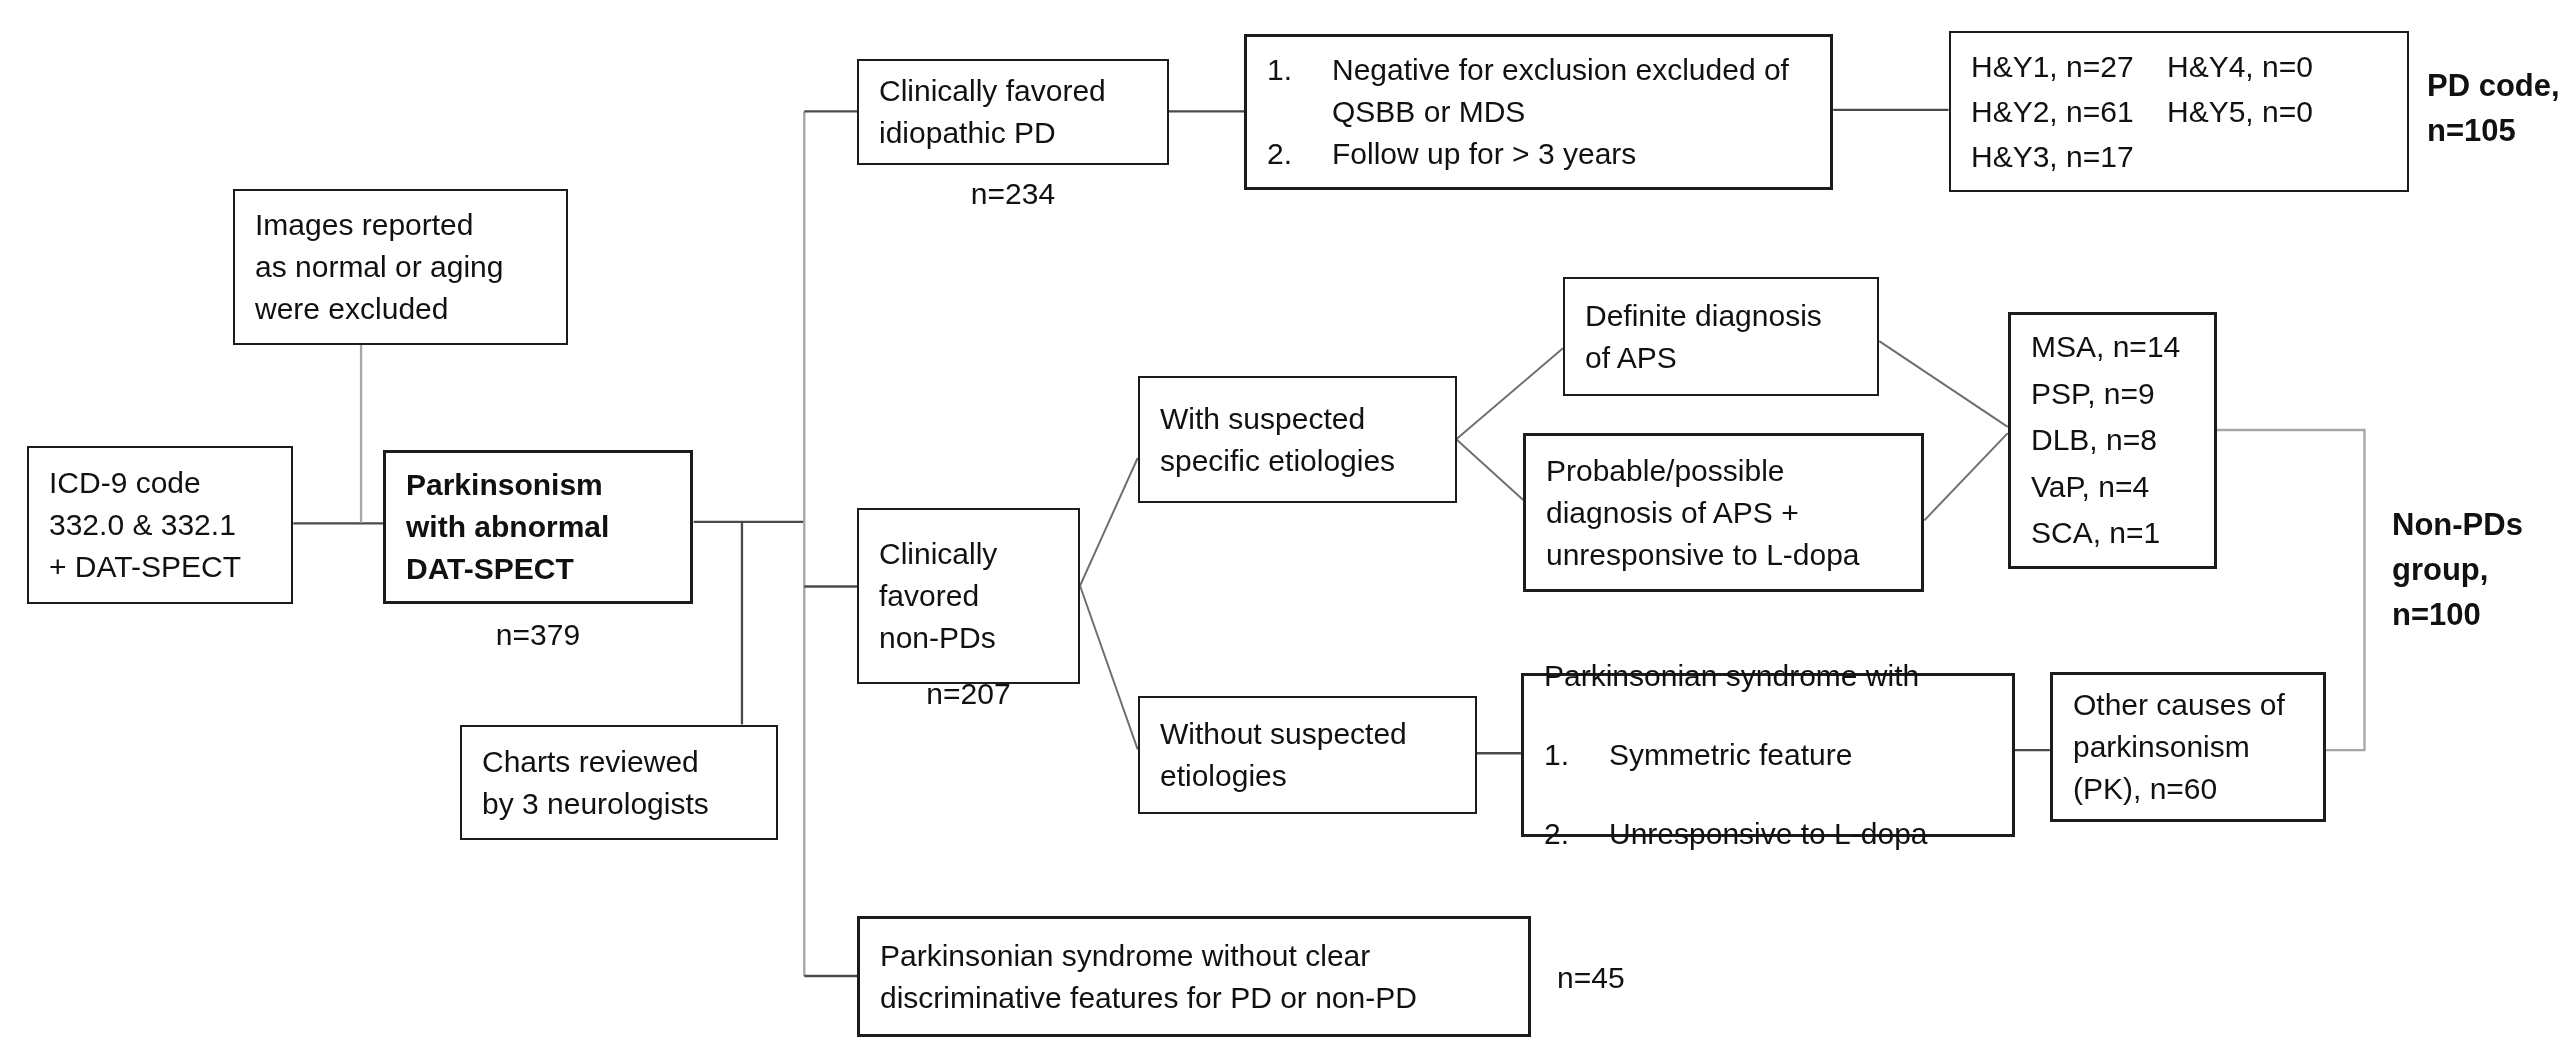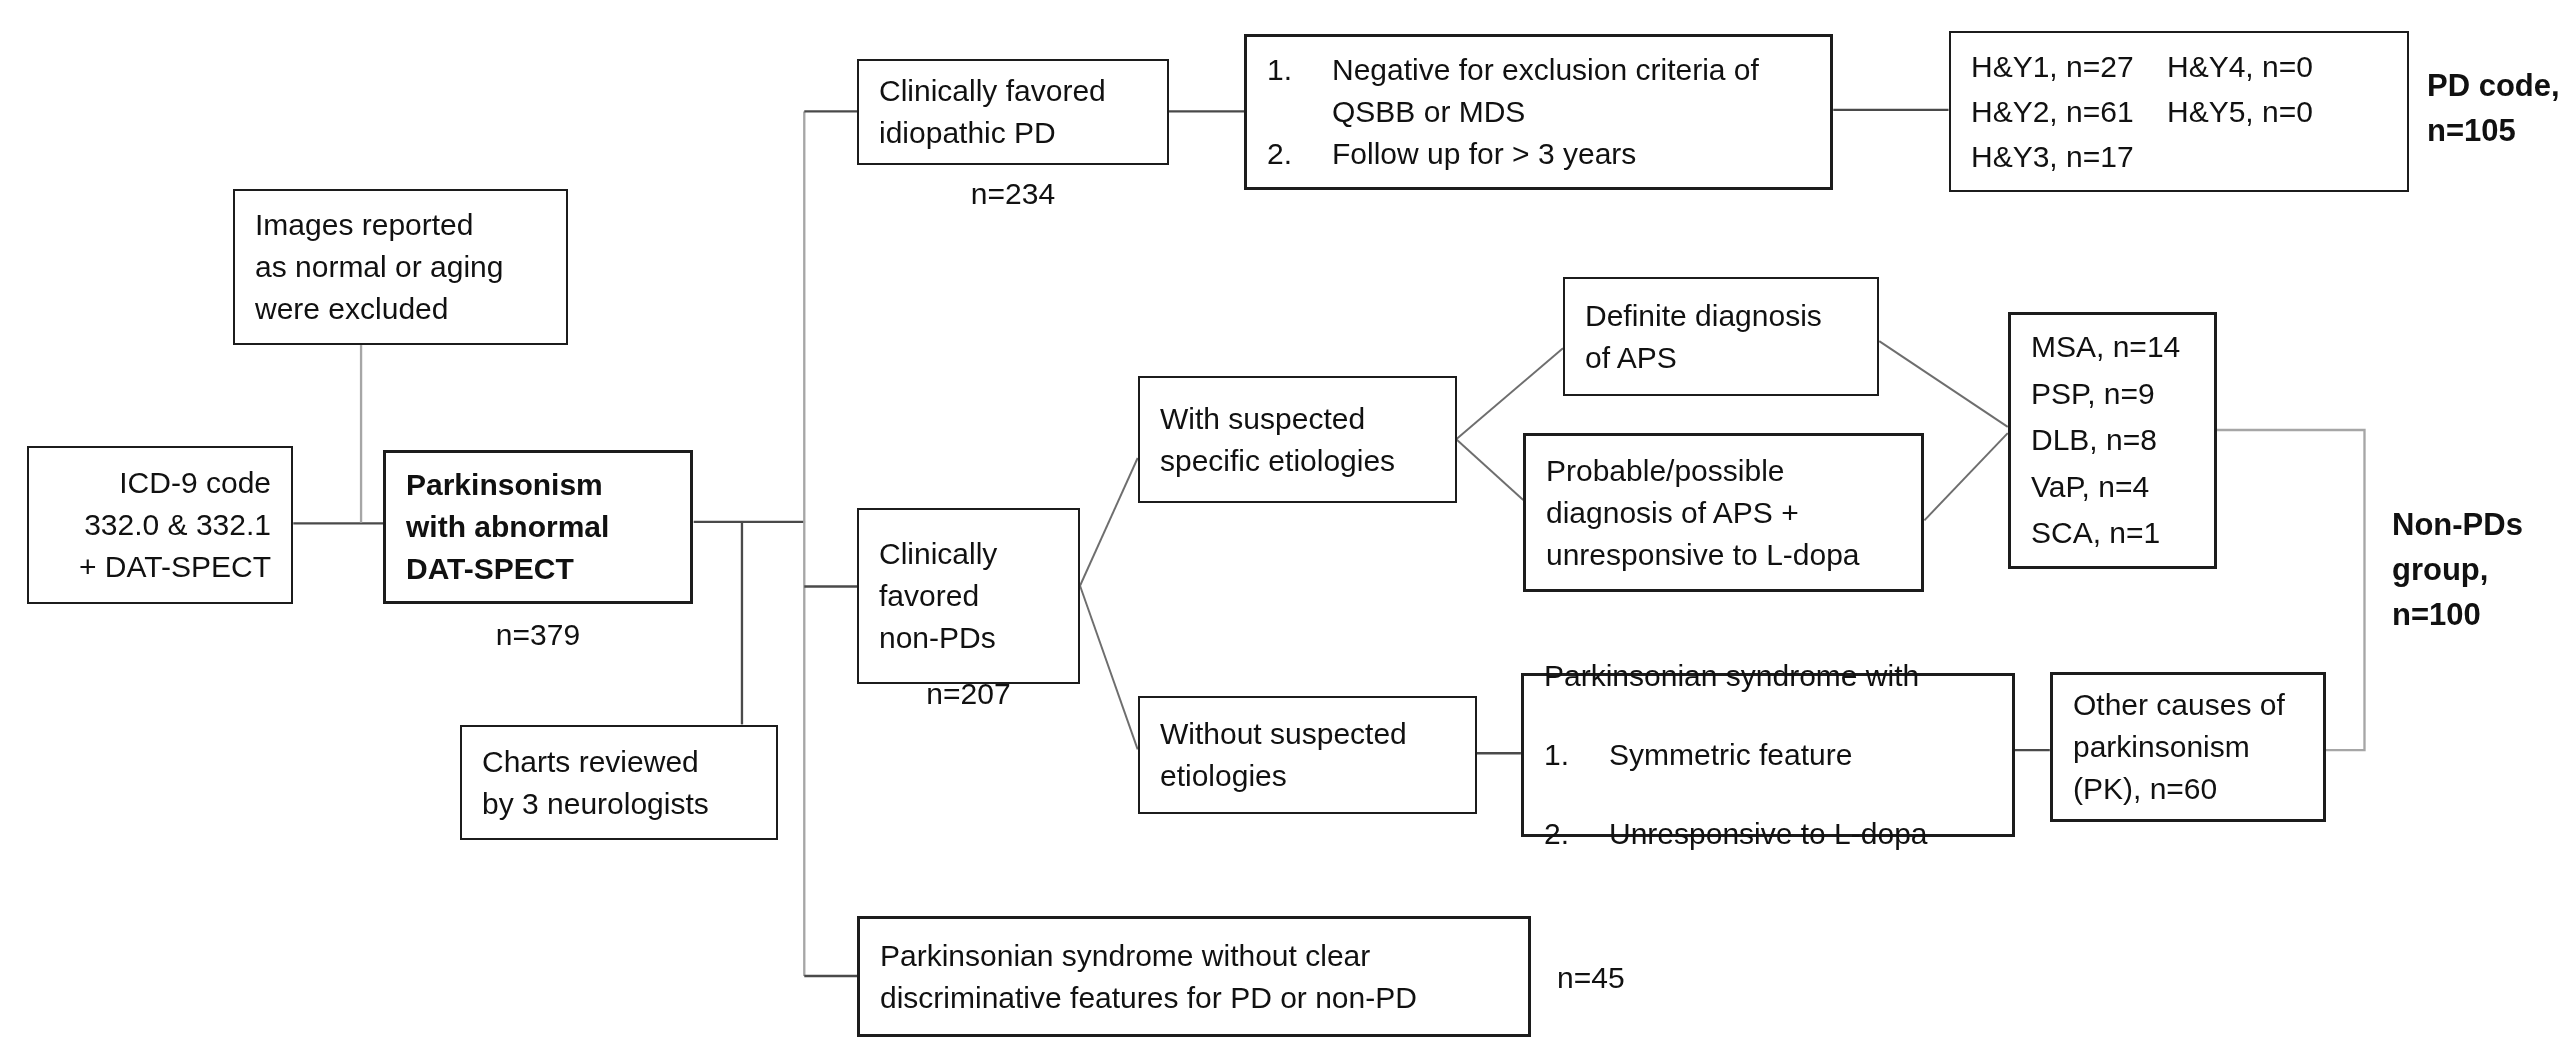--- a/index.html
+++ b/index.html
@@ -46,21 +46,21 @@
   .list-item .num { width: 65px; flex: 0 0 65px; }
   .list-item .itext { flex: 1; }
   .cols { display: flex; flex-direction: row; }
   .cols .col1 { width: 196px; flex: 0 0 196px; }
   .cols .col2 { flex: 1; }
   .hy-line { line-height: 1.5; }
   .msa-line { line-height: 1.55; }
 
   
   #images-box       { left: 193px;  top: 189px;  width: 335px; height: 156px; margin-left: 40px; }
-  #icd-box          { left: 27px;   top: 446px;  width: 266px; height: 158px; text-align: right; }
+  #icd-box          { left: 27px;   top: 446px;  width: 266px; height: 158px; }
   #parkinsonism-box { left: 383px;  top: 450px;  width: 310px; height: 154px; }
   #n379-label       { left: 383px;  top: 617px;  width: 310px; }
   #charts-box       { left: 460px;  top: 725px;  width: 318px; height: 115px; }
   #idiopathic-box   { left: 857px; top: 59px;   width: 312px; height: 106px; padding-top: 4.7px; padding-bottom: 4.7px; }
   #n234-label       { left: 857px; top: 176px;  width: 312px; }
   #criteria-box     { left: 1244px; top: 34px;   width: 589px; height: 156px; }
   #hy-box           { left: 1949px; top: 31px;   width: 460px; height: 161px; }
   #pd-group-label   { left: 2427px; top: 64px;   width: 149px; }
   #definite-box     { left: 1563px; top: 277px;  width: 316px; height: 119px; }
   #suspected-box    { left: 1138px; top: 376px;  width: 319px; height: 127px; }
@@ -143,21 +143,21 @@
 
   <div class="box" id="idiopathic-box">
     <div>Clinically favored</div>
     <div>idiopathic PD</div>
   </div>
   <div class="nlabel" id="n234-label">n=234</div>
 
   <div class="box heavy" id="criteria-box">
     <div class="list-item">
       <span class="num">1.</span>
-      <span class="itext">Negative for exclusion criteria of QSBB or MDS</span>
+      <span class="itext">Negative for exclusion excluded of QSBB or MDS</span>
     </div>
     <div class="list-item">
       <span class="num">2.</span>
       <span class="itext">Follow up for &gt; 3 years</span>
     </div>
   </div>
 
   <div class="box" id="hy-box">
     <div class="cols">
       <div class="col1">

